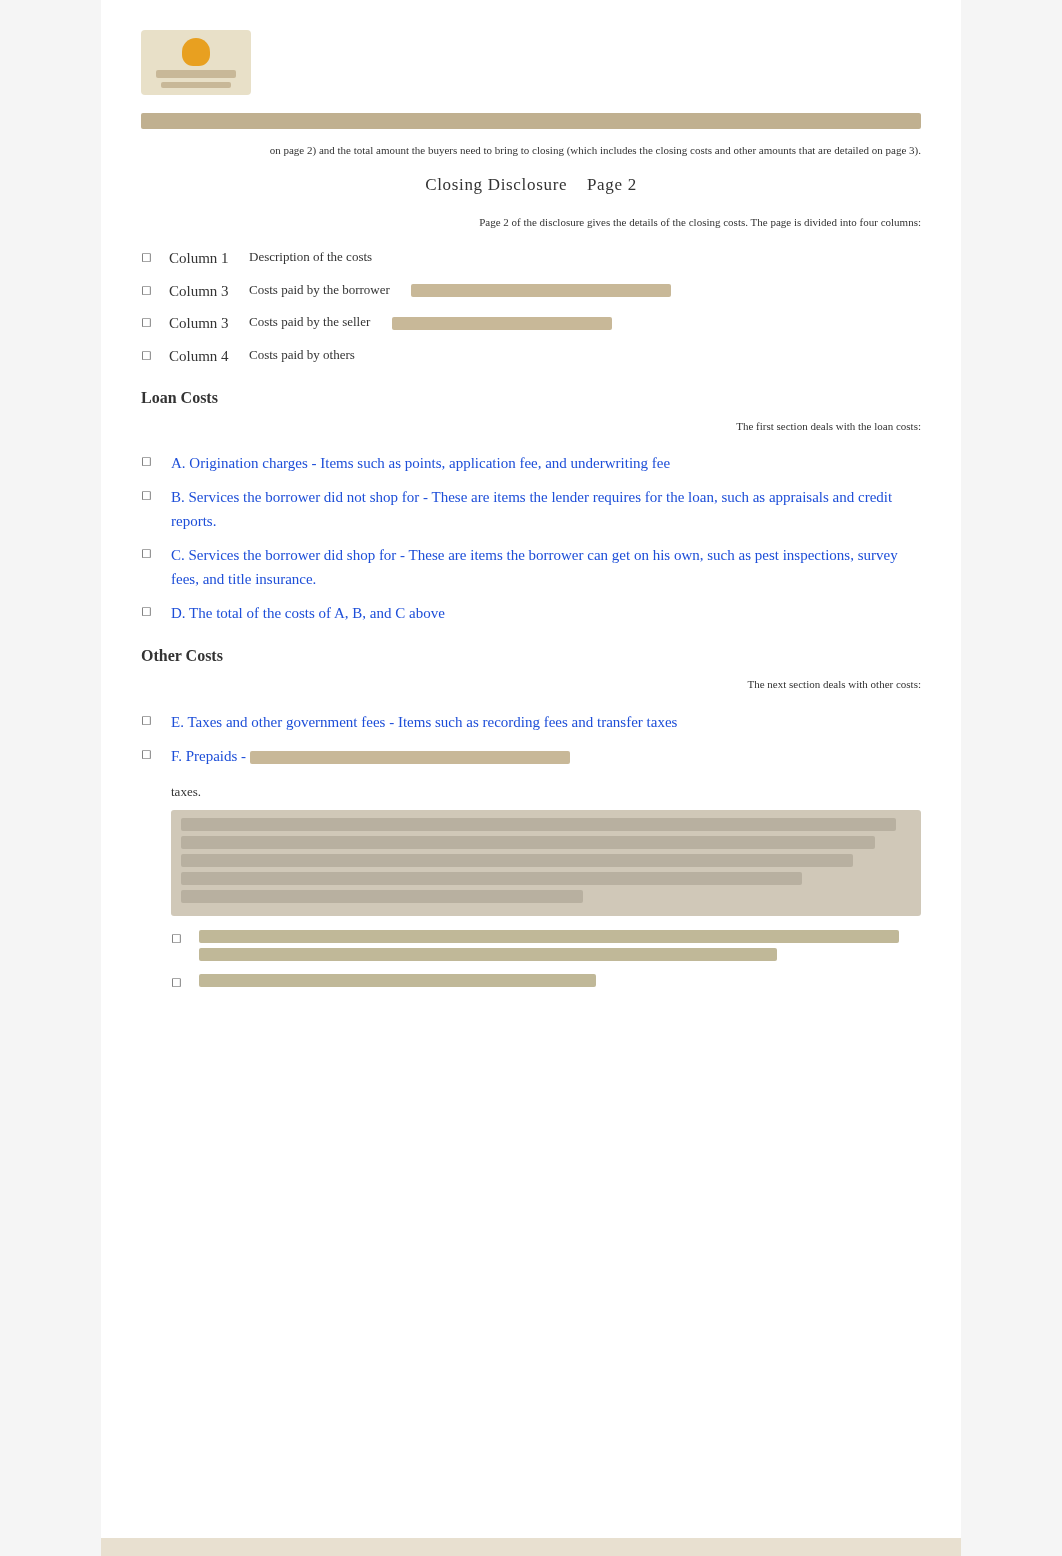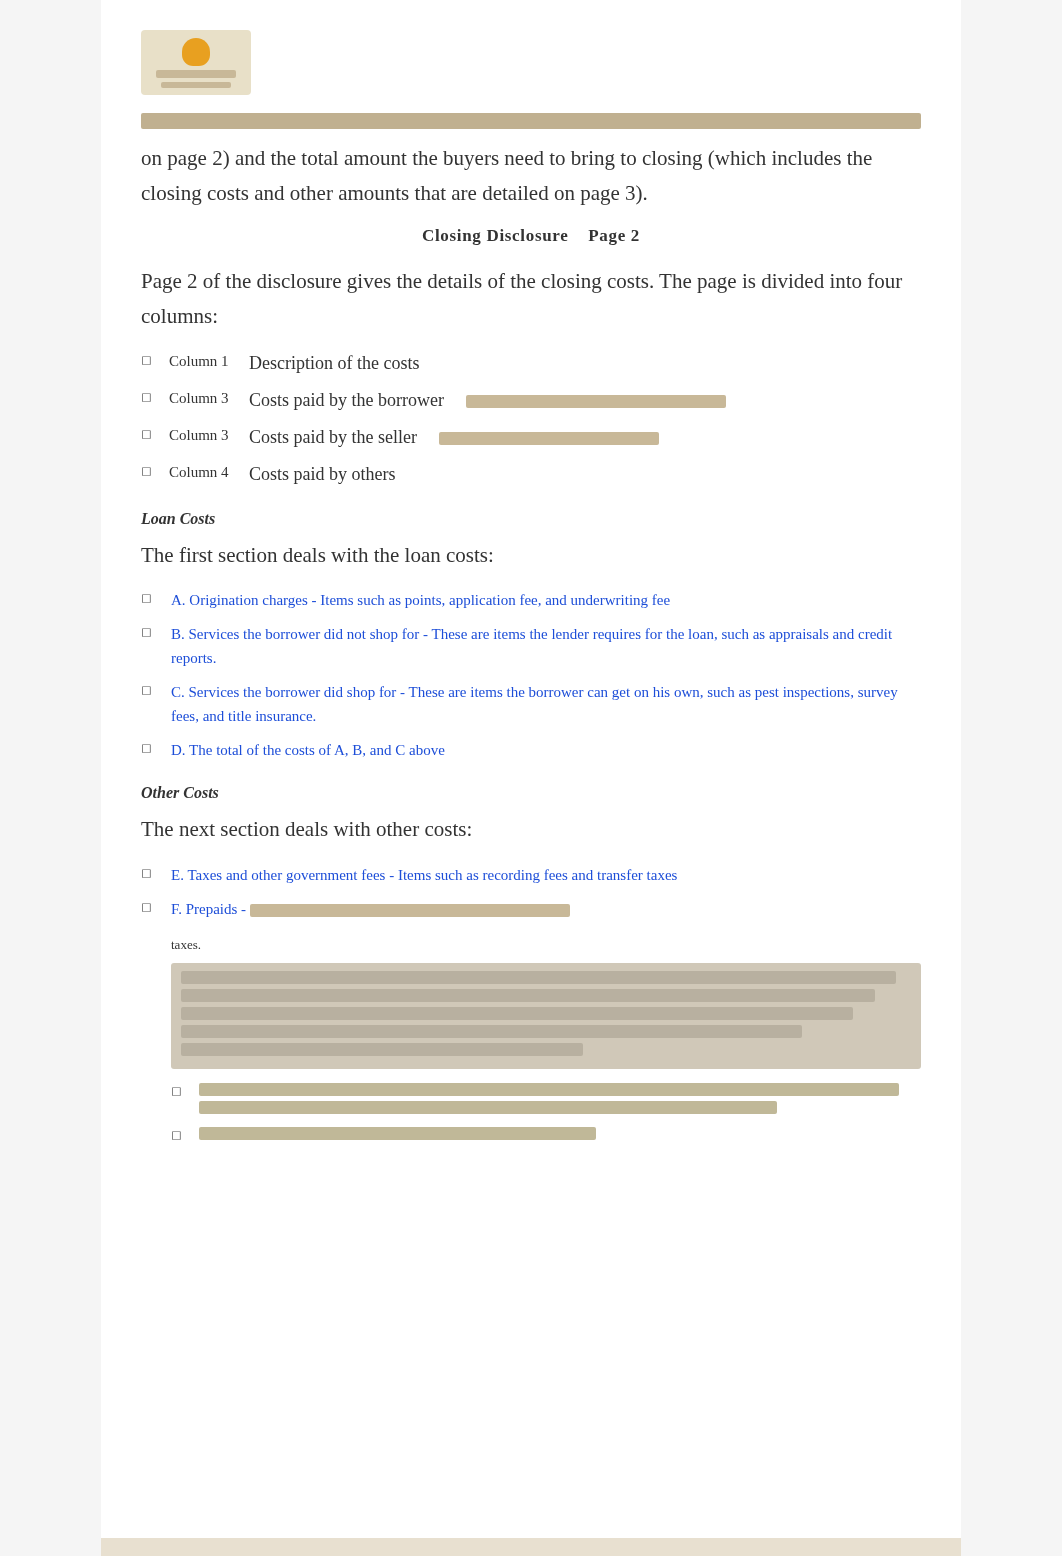--- a/index.html
+++ b/index.html
@@ -59,29 +59,30 @@
       height: 16px;
       width: 100%;
       background: #c0b090;
       border-radius: 2px;
       margin-bottom: 12px;
     }
     .page-title-section {
       text-align: center;
       margin: 8px 0 18px 0;
       font-size: 17px;
-      font-weight: bold;
+      font-weight: normal;
       letter-spacing: 0.04em;
       color: #333;
     }
     .body-text {
       margin-bottom: 16px;
       line-height: 1.65;
-      font-size: 21px;
-      color: #333;
+      font-size: 11px;
+      color: #333;
+      text-align: right;
     }
     .columns-list {
       margin: 14px 0 18px 0;
       list-style: none;
     }
     .columns-list li {
       display: flex;
       align-items: flex-start;
       margin-bottom: 10px;
       line-height: 1.5;
@@ -93,40 +94,39 @@
       color: #555;
       margin-right: 8px;
     }
     .col-label {
       min-width: 80px;
       font-size: 15px;
       color: #333;
       font-family: Liberation Serif, serif;
     }
     .col-desc {
-      font-size: 18px;
+      font-size: 13px;
       color: #333;
       flex: 1;
       font-family: Liberation Serif, serif;
     }
     .col-redacted {
       display: inline-block;
       background: #c8b898;
       border-radius: 2px;
       height: 13px;
       margin-left: 18px;
       vertical-align: middle;
     }
     .section-heading {
       font-size: 16px;
       font-weight: bold;
       color: #333;
       margin: 22px 0 10px 0;
       font-family: Georgia, serif;
-      font-style: italic;
     }
     .bullet-list {
       list-style: none;
       margin: 10px 0 16px 0;
     }
     .bullet-list li {
       display: flex;
       align-items: flex-start;
       margin-bottom: 10px;
       line-height: 1.6;

